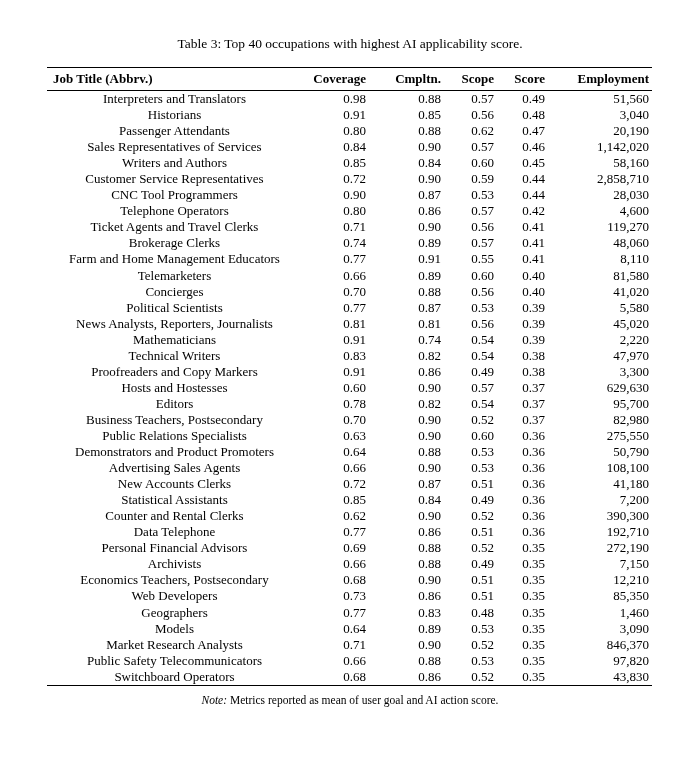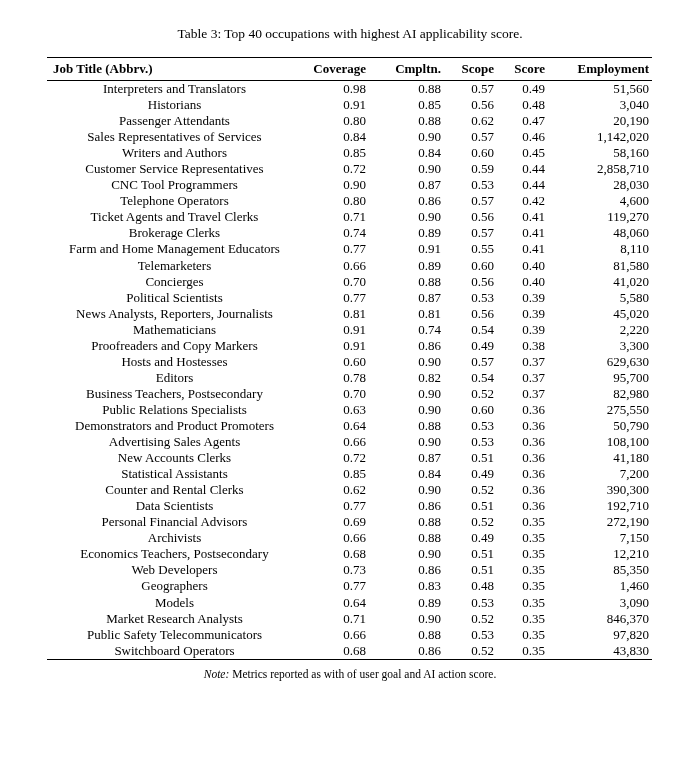--- a/index.html
+++ b/index.html
@@ -10,21 +10,21 @@
     color: #000000;
   }
   .page {
     position: relative;
     width: 700px;
     height: 772px;
     background: #ffffff;
     overflow: hidden;
   }
   .caption {
-    margin-top: 26px;
+    margin-top: 36px;
     text-align: center;
     font-size: 13.5px;
     line-height: 15px;
     color: #000000;
   }
   table.paper-table {
     margin-left: 47px;
     margin-top: 16px;
     width: 605px;
     border-collapse: collapse;
@@ -235,20 +235,28 @@
         </tr>
         <tr>
           <td>Mathematicians</td>
           <td>0.91</td>
           <td>0.74</td>
           <td>0.54</td>
           <td>0.39</td>
           <td>2,220</td>
         </tr>
         <tr>
+          <td>Technical Writers</td>
+          <td>0.83</td>
+          <td>0.82</td>
+          <td>0.54</td>
+          <td>0.38</td>
+          <td>47,970</td>
+        </tr>
+        <tr>
           <td>Proofreaders and Copy Markers</td>
           <td>0.91</td>
           <td>0.86</td>
           <td>0.49</td>
           <td>0.38</td>
           <td>3,300</td>
         </tr>
         <tr>
           <td>Hosts and Hostesses</td>
           <td>0.60</td>
@@ -315,21 +323,21 @@
         </tr>
         <tr>
           <td>Counter and Rental Clerks</td>
           <td>0.62</td>
           <td>0.90</td>
           <td>0.52</td>
           <td>0.36</td>
           <td>390,300</td>
         </tr>
         <tr>
-          <td>Data Scientists</td>
+          <td>Data Telephone</td>
           <td>0.77</td>
           <td>0.86</td>
           <td>0.51</td>
           <td>0.36</td>
           <td>192,710</td>
         </tr>
         <tr>
           <td>Personal Financial Advisors</td>
           <td>0.69</td>
           <td>0.88</td>
@@ -398,16 +406,16 @@
           <td>0.68</td>
           <td>0.86</td>
           <td>0.52</td>
           <td>0.35</td>
           <td>43,830</td>
         </tr>
       </tbody>
   </table>
 
   <div class="footnote">
-    <span class="note-label">Note:</span><span> Metrics reported as with of user goal and AI action score.</span>
+    <span class="note-label">Note:</span><span> Metrics reported as mean of user goal and AI action score.</span>
   </div>
 
 </div>
 
 </body></html>

